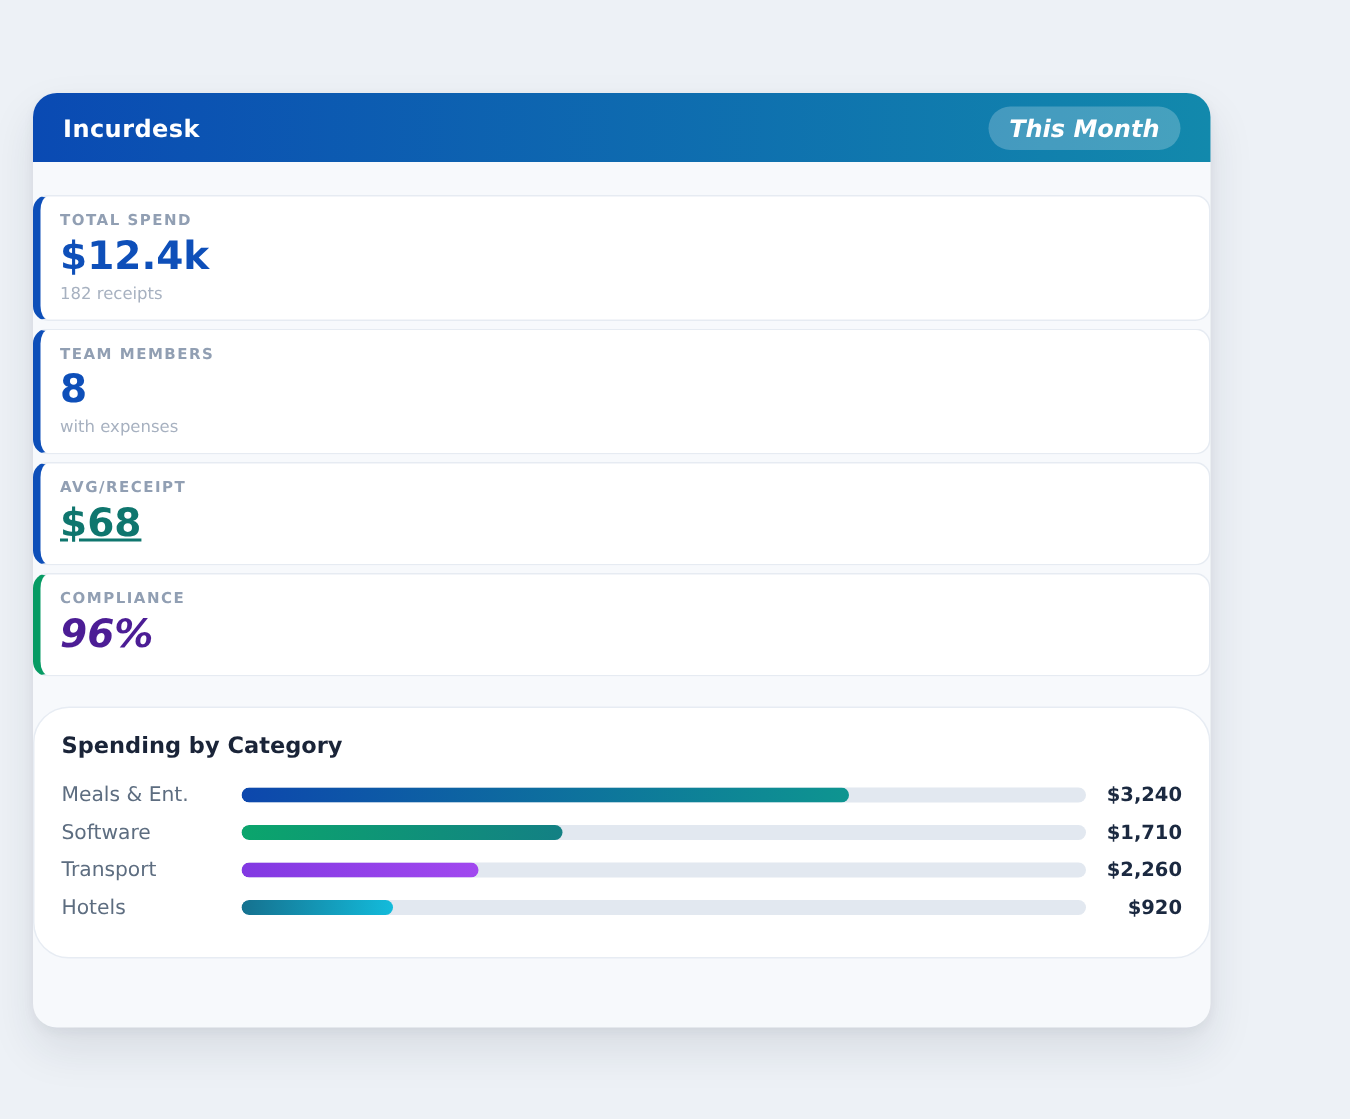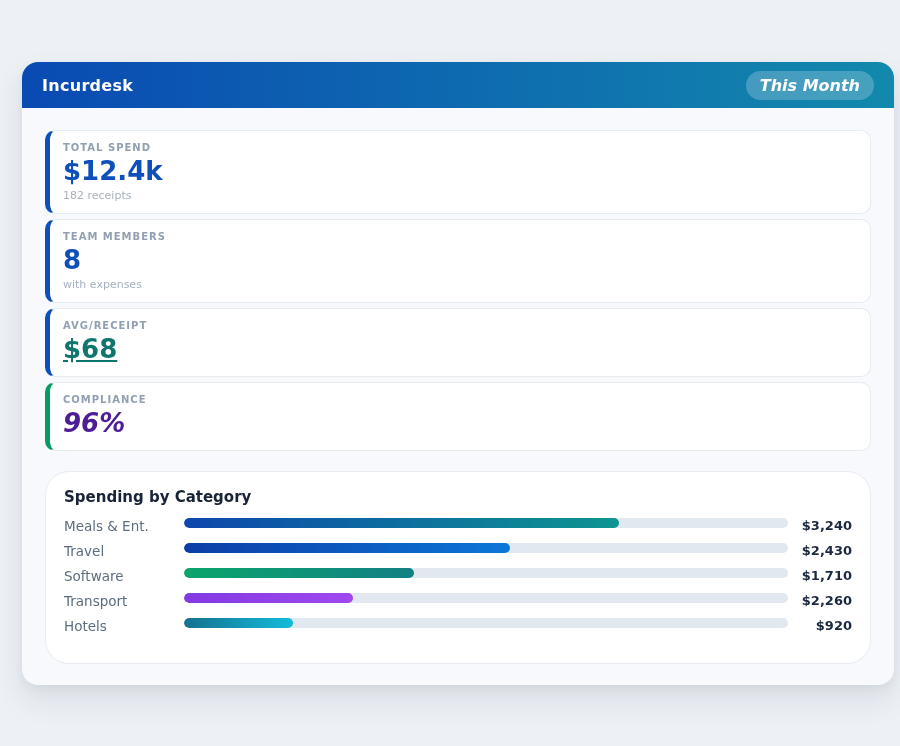--- a/index.html
+++ b/index.html
@@ -6,21 +6,21 @@
   html, body { width: 900px; height: 746px; }
   body {
     background: #edf1f6;
     font-family: "DejaVu Sans", "Liberation Sans", sans-serif;
     position: relative;
     overflow: hidden;
   }
   .panel {
     position: absolute;
     left: 22px; top: 62px;
-    width: 872px; height: 623px;
+    width: 785px; height: 623px;
     background: #f7f9fc;
     border-radius: 16px;
     box-shadow: 0 14px 30px rgba(30,41,59,0.10), 0 3px 8px rgba(30,41,59,0.05);
   }
   .topbar {
     height: 46px;
     border-radius: 16px 16px 0 0;
     background: linear-gradient(90deg, #0a4ab3, #1289ac);
     display: flex;
     align-items: center;
@@ -38,21 +38,21 @@
     border: none;
     color: #ffffff;
     font-family: inherit;
     font-size: 16px;
     font-weight: bold;
     padding: 5px 14px;
     border-radius: 999px;
     cursor: pointer;
     font-style: italic;
   }
-  .content { padding: 22px 23px; }
+  .content { padding: 22px 0; }
   .stat-card {
     background: #ffffff;
     border: 1px solid #e6ebf2;
     border-left-width: 5px;
     border-left-style: solid;
     border-left-color: #0e4fb9;
     border-radius: 10px;
     padding: 11px 16px 11px 13px;
     margin-bottom: 5px;
   }
@@ -85,20 +85,21 @@
     padding: 16px 18px 20px 18px;
   }
   .chart-title {
     font-size: 15px;
     font-weight: bold;
     color: #1a2438;
     margin-bottom: 12px;
   }
   .chart-row {
     display: flex;
+    align-items: center;
     height: 25px;
   }
   .row-label {
     width: 120px;
     flex: 0 0 120px;
     font-size: 13.5px;
     color: #5d6d80;
   }
   .row-track {
     flex: 1;
@@ -161,27 +162,20 @@
       <div class="chart-title">Spending by Category</div>
       <div id="chart-rows">
   <div class="chart-row">
     <span class="row-label">Meals &amp; Ent.</span>
     <div class="row-track" style="background: rgb(226, 232, 240);">
       <div class="row-fill" style="width: 72%; background: linear-gradient(90deg, rgb(13, 71, 173), rgb(14, 149, 144));"></div>
     </div>
     <span class="row-value">$3,240</span>
   </div>
 
-  <div class="chart-row">
-    <span class="row-label">Travel</span>
-    <div class="row-track" style="background: rgb(226, 232, 240);">
-      <div class="row-fill" style="width: 54%; background: linear-gradient(90deg, rgb(12, 61, 166), rgb(12, 119, 217));"></div>
-    </div>
-    <span class="row-value">$2,430</span>
-  </div>
 
   <div class="chart-row">
     <span class="row-label">Software</span>
     <div class="row-track" style="background: rgb(226, 232, 240);">
       <div class="row-fill" style="width: 38%; background: linear-gradient(90deg, rgb(11, 165, 108), rgb(19, 128, 132));"></div>
     </div>
     <span class="row-value">$1,710</span>
   </div>
 
   <div class="chart-row">

